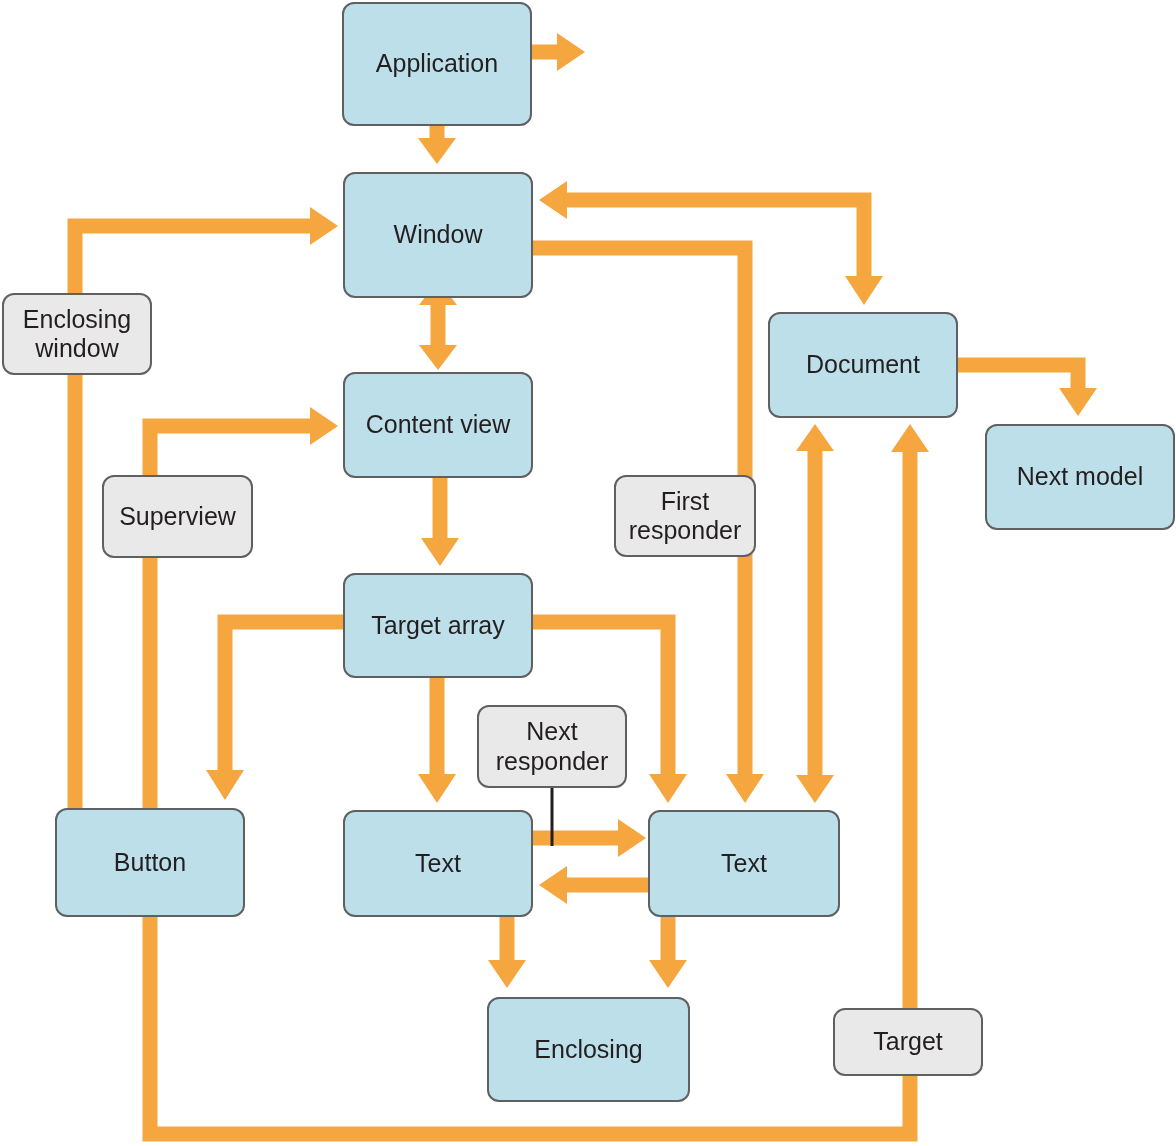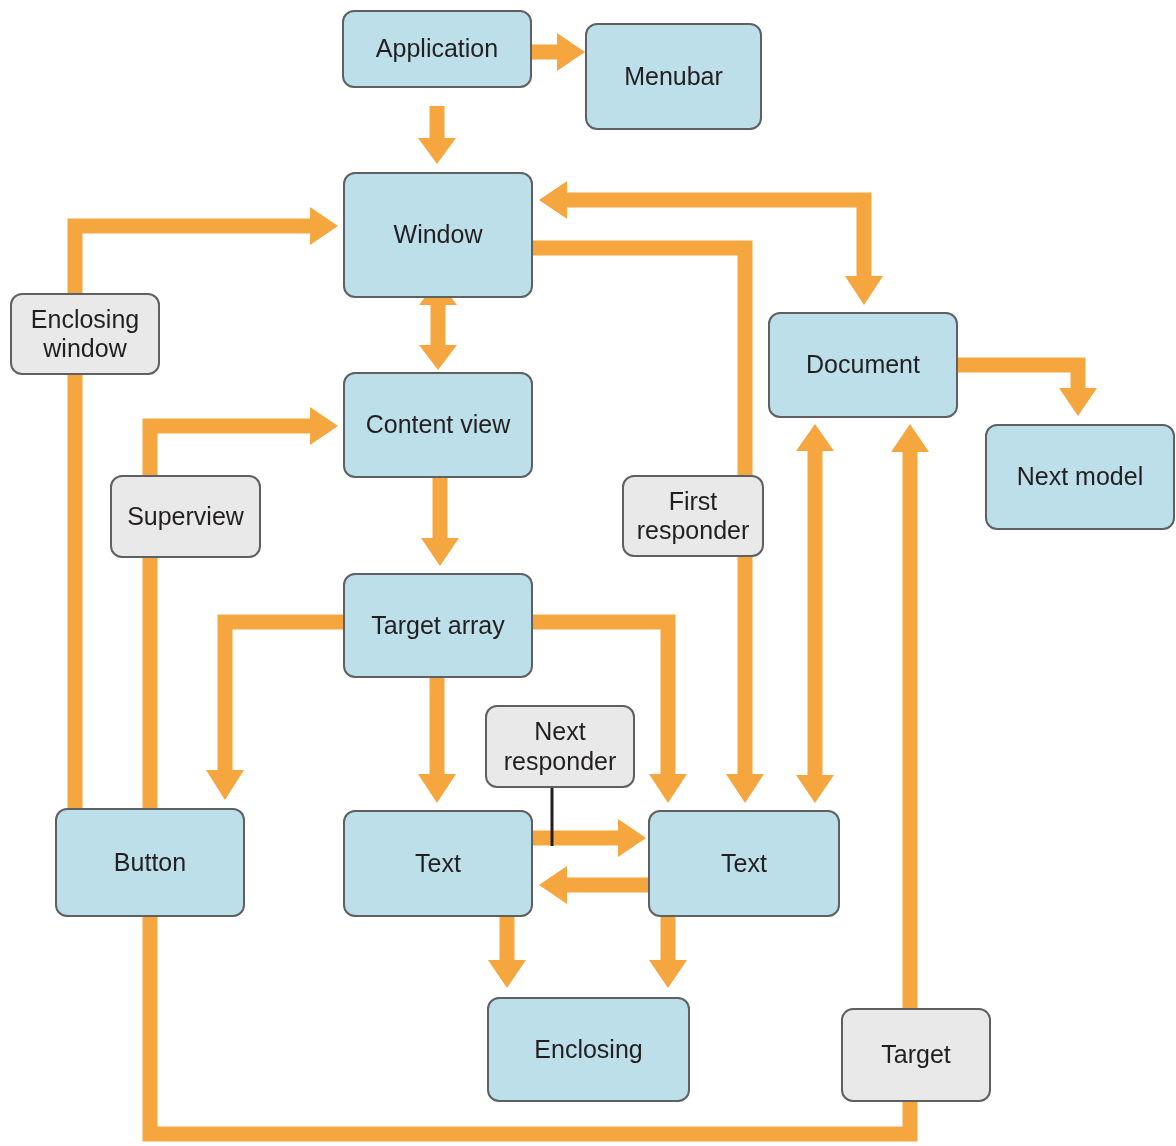--- a/index.html
+++ b/index.html
@@ -20,21 +20,21 @@
   .wire{stroke:var(--connector);stroke-width:15;fill:none;stroke-linejoin:miter;}
   .head{fill:var(--connector);stroke:none;}
   .leader{stroke:var(--text);stroke-width:3;fill:none;}
   .node{
     position:absolute;box-sizing:border-box;
     border:2px solid var(--node-border);border-radius:12px;
     display:flex;align-items:center;justify-content:center;
     text-align:center;font-size:25px;line-height:1.18;color:var(--text);
   }
   .node.object{background:var(--node-fill);}
-  .node.annotation{background:var(--annotation-fill);padding:0 4px;margin-left:8px;}
+  .node.annotation{background:var(--annotation-fill);padding:0 4px;}
 </style>
 </head>
 <body>
 
 <div class="stage">
 
   <svg class="wires" width="1176" height="1146" viewBox="0 0 1176 1146">
 
     <g>
       <path class="wire" d="M517,52 H557"></path>
@@ -125,27 +125,24 @@
     </g>
 
     <g>
       <path class="wire" d="M668,917 V962"></path>
       <polygon class="head" points="649,960 687,960 668,988"></polygon>
     </g>
 
     <path class="leader" d="M552,788 V846"></path>
   </svg>
 
-  <div class="node object" style="left:342px;top:10px;width:190px;height:78px">
+  <div class="node object" style="left:342px;top:2px;width:190px;height:124px">
     <span>Application</span>
   </div>
 
-  <div class="node object" style="left:585px;top:23px;width:177px;height:107px">
-    <span>Menubar</span>
-  </div>
 
   <div class="node object" style="left:343px;top:172px;width:190px;height:126px">
     <span>Window</span>
   </div>
 
   <div class="node object" style="left:343px;top:372px;width:190px;height:106px">
     <span>Content view</span>
   </div>
 
   <div class="node object" style="left:343px;top:573px;width:190px;height:105px">
@@ -185,17 +182,17 @@
   </div>
 
   <div class="node annotation" style="left:614px;top:475px;width:142px;height:82px">
     <span>First responder</span>
   </div>
 
   <div class="node annotation" style="left:477px;top:705px;width:150px;height:83px">
     <span>Next responder</span>
   </div>
 
-  <div class="node annotation" style="left:833px;top:1008px;width:150px;height:94px">
+  <div class="node annotation" style="left:833px;top:1008px;width:150px;height:68px">
     <span>Target</span>
   </div>
 
 </div>
 
 </body></html>

